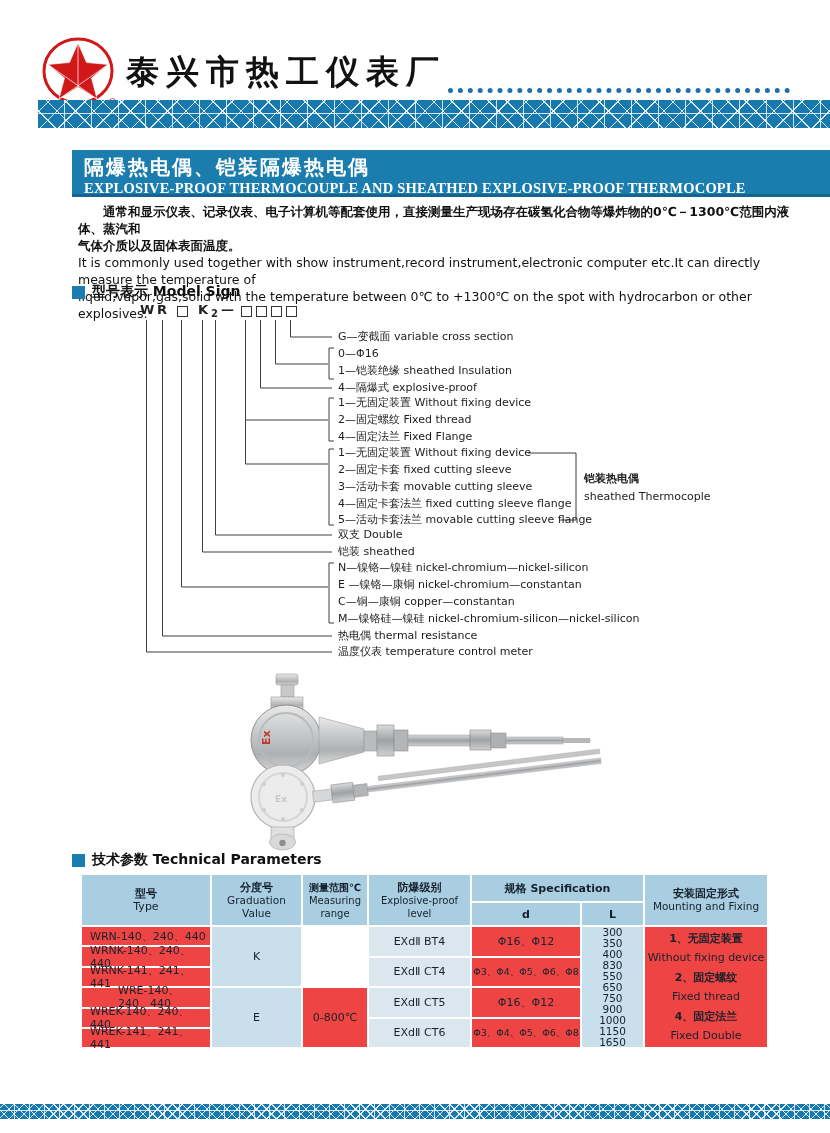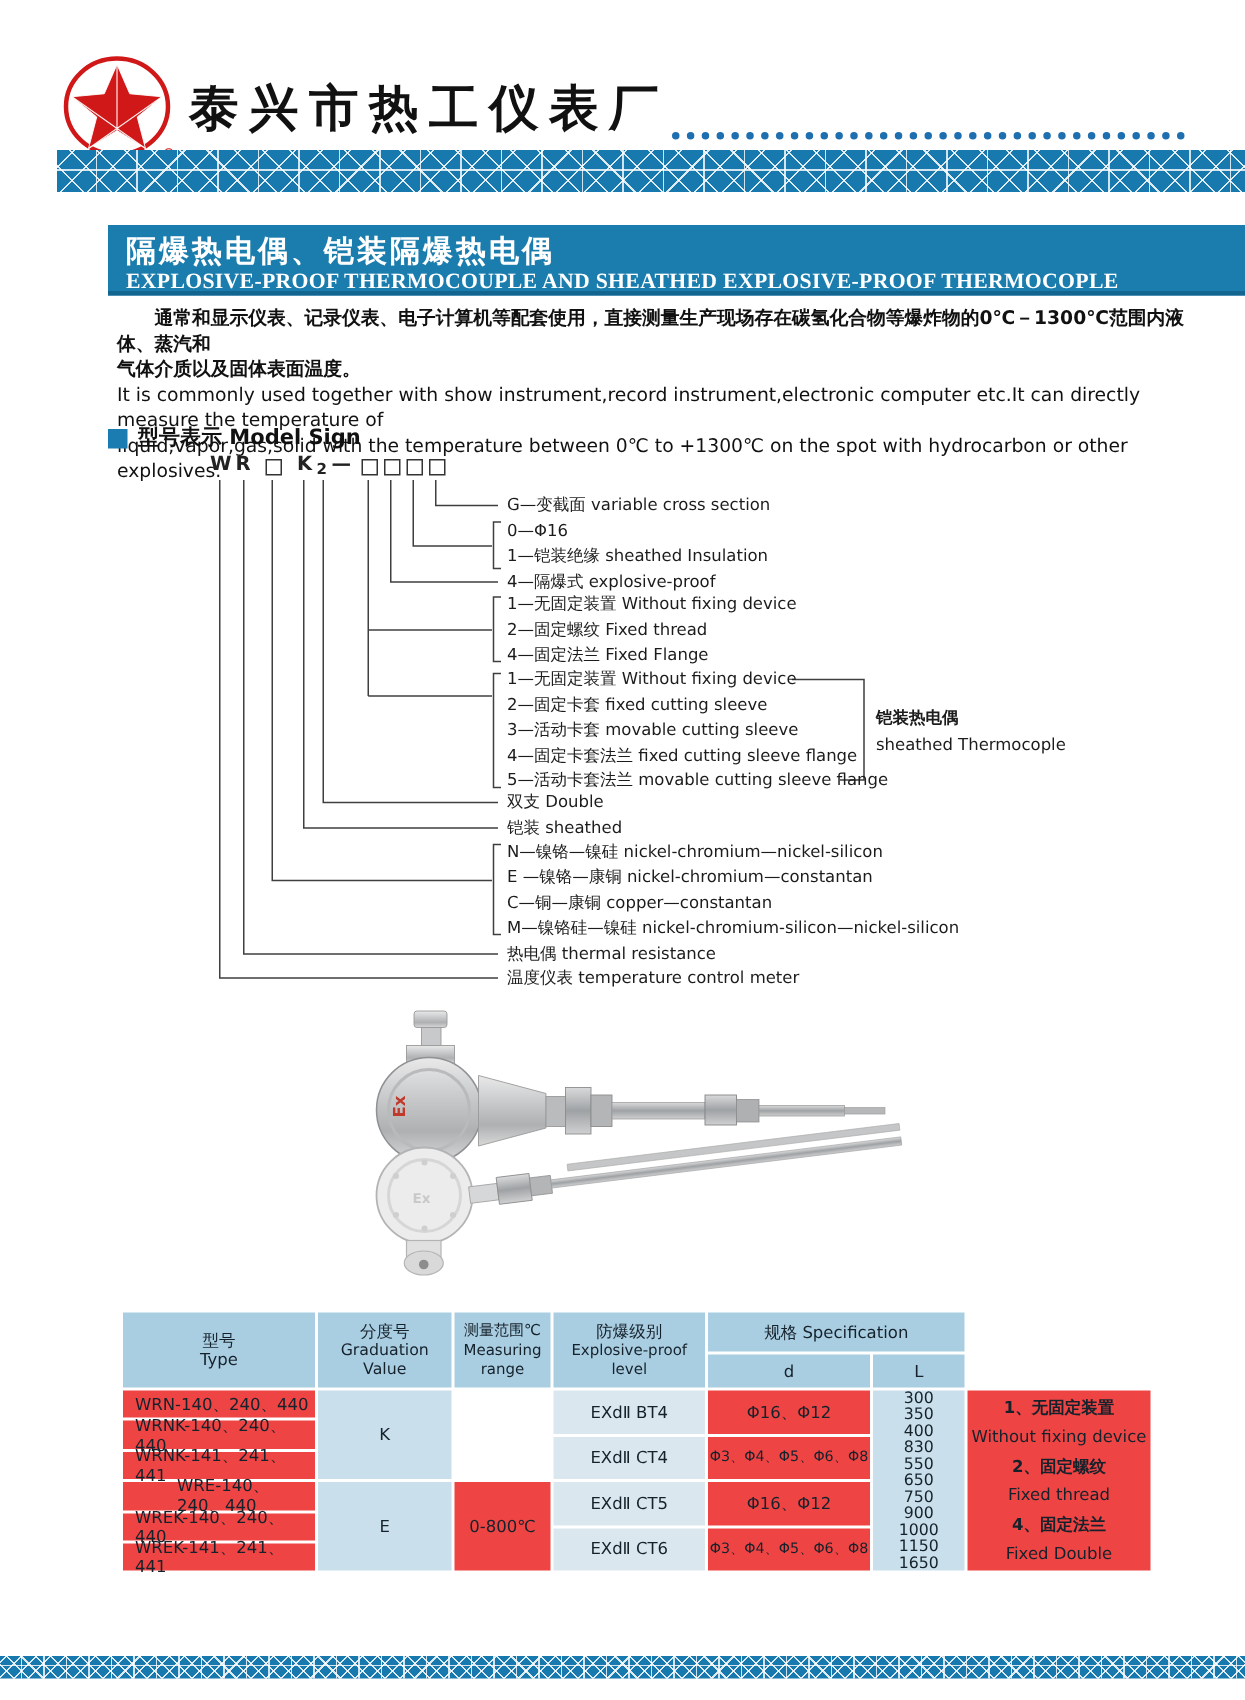--- a/index.html
+++ b/index.html
@@ -36,21 +36,21 @@
   .code-box{position:absolute;width:9px;height:9px;border:1.3px solid #333;background:#fff;}
   .lbl{position:absolute;font-size:11px;color:#1c1c1c;white-space:nowrap;line-height:14px;}
   
   .tgrid{display:grid;grid-gap:2px;background:#fff;}
   .cell{display:flex;flex-direction:column;align-items:center;justify-content:center;text-align:center;
         font-size:11px;color:#16222b;line-height:13px;}
   .c-hdr{background:#a9cde1;}
   .c-gray{background:#ef4444;}
   .c-blue{background:#c9dfeb;}
   .c-pale{background:#dbe7ef;}
-  .cell .cn{font-weight:normal;}
+  .cell .cn{font-weight:bold;}
   .cell.left{align-items:flex-start;padding-left:8px;text-align:left;}
   .small-lines div{line-height:11px;font-size:10.5px;}
   .mount-lines div{line-height:19.5px;font-size:11px;}
   .mount-lines div:nth-child(odd){font-weight:bold;}
 </style>
 </head>
 <body>
 
 <div id="page">
 
@@ -192,20 +192,24 @@
       <g transform="rotate(-7 315 124)">
         <rect x="313" y="119" width="19" height="11" fill="#d6d7d8" stroke="#a5a5a5" stroke-width=".6"></rect>
         <rect x="332" y="115" width="22" height="18" fill="url(#gr)" stroke="#8d8d8d" stroke-width=".6"></rect>
         <rect x="354" y="118" width="14" height="12" fill="#b3b5b6" stroke="#8d8d8d" stroke-width=".5"></rect>
         <rect x="368" y="121" width="235" height="5.5" fill="url(#gr)" stroke="#9a9a9a" stroke-width=".4"></rect>
         <rect x="380" y="112" width="223" height="4.5" fill="#c4c6c7" stroke="#a8a8a8" stroke-width=".4"></rect>
       </g>
     </g>
   </svg>
 
+  <div class="abs sec-head" style="left:72px;top:851px;">
+    <span class="sec-sq"></span>
+    <span>技术参数 Technical Parameters</span>
+  </div>
 
   <div class="abs tgrid" style="left:82px;top:875px;grid-template-columns:128px 89px 64px 101px 108px 61px 122px;grid-template-rows:26px 22px;">
     <div class="cell c-hdr" style="grid-column:1;grid-row:1/3;">
       <div class="cn">型号</div>
         <div>Type</div>
     </div>
     <div class="cell c-hdr" style="grid-column:2;grid-row:1/3;">
       <div class="cn">分度号</div>
         <div style="font-size:10.5px">Graduation Value</div>
     </div>
@@ -219,20 +223,24 @@
         <div style="font-size:10px">Explosive-proof level</div>
     </div>
     <div class="cell c-hdr" style="grid-column:5/7;grid-row:1;">
       <div class="cn">规格  Specification</div>
     </div>
     <div class="cell c-hdr" style="grid-column:5;grid-row:2;">
       <div class="cn">d</div>
     </div>
     <div class="cell c-hdr" style="grid-column:6;grid-row:2;">
       <div class="cn">L</div>
+    </div>
+    <div class="cell c-hdr" style="grid-column:7;grid-row:1/3;">
+      <div class="cn">安装固定形式</div>
+        <div style="font-size:10.5px">Mounting and Fixing</div>
     </div>
   </div>
 
   <div class="abs tgrid" style="left:82px;top:927px;grid-template-columns:128px 89px 64px 101px 108px 61px 122px;grid-template-rows:repeat(12,8.2px);">
     <div class="cell c-gray left" style="grid-column:1;grid-row:1/3;">WRN-140、240、440</div>
     <div class="cell c-gray left" style="grid-column:1;grid-row:3/5;">WRNK-140、240、440</div>
     <div class="cell c-gray left" style="grid-column:1;grid-row:5/7;">WRNK-141、241、441</div>
     <div class="cell c-gray left" style="grid-column:1;grid-row:7/9;padding-left:36px;">WRE-140、240、440</div>
     <div class="cell c-gray left" style="grid-column:1;grid-row:9/11;">WREK-140、240、440</div>
     <div class="cell c-gray left" style="grid-column:1;grid-row:11/13;">WREK-141、241、441</div>

